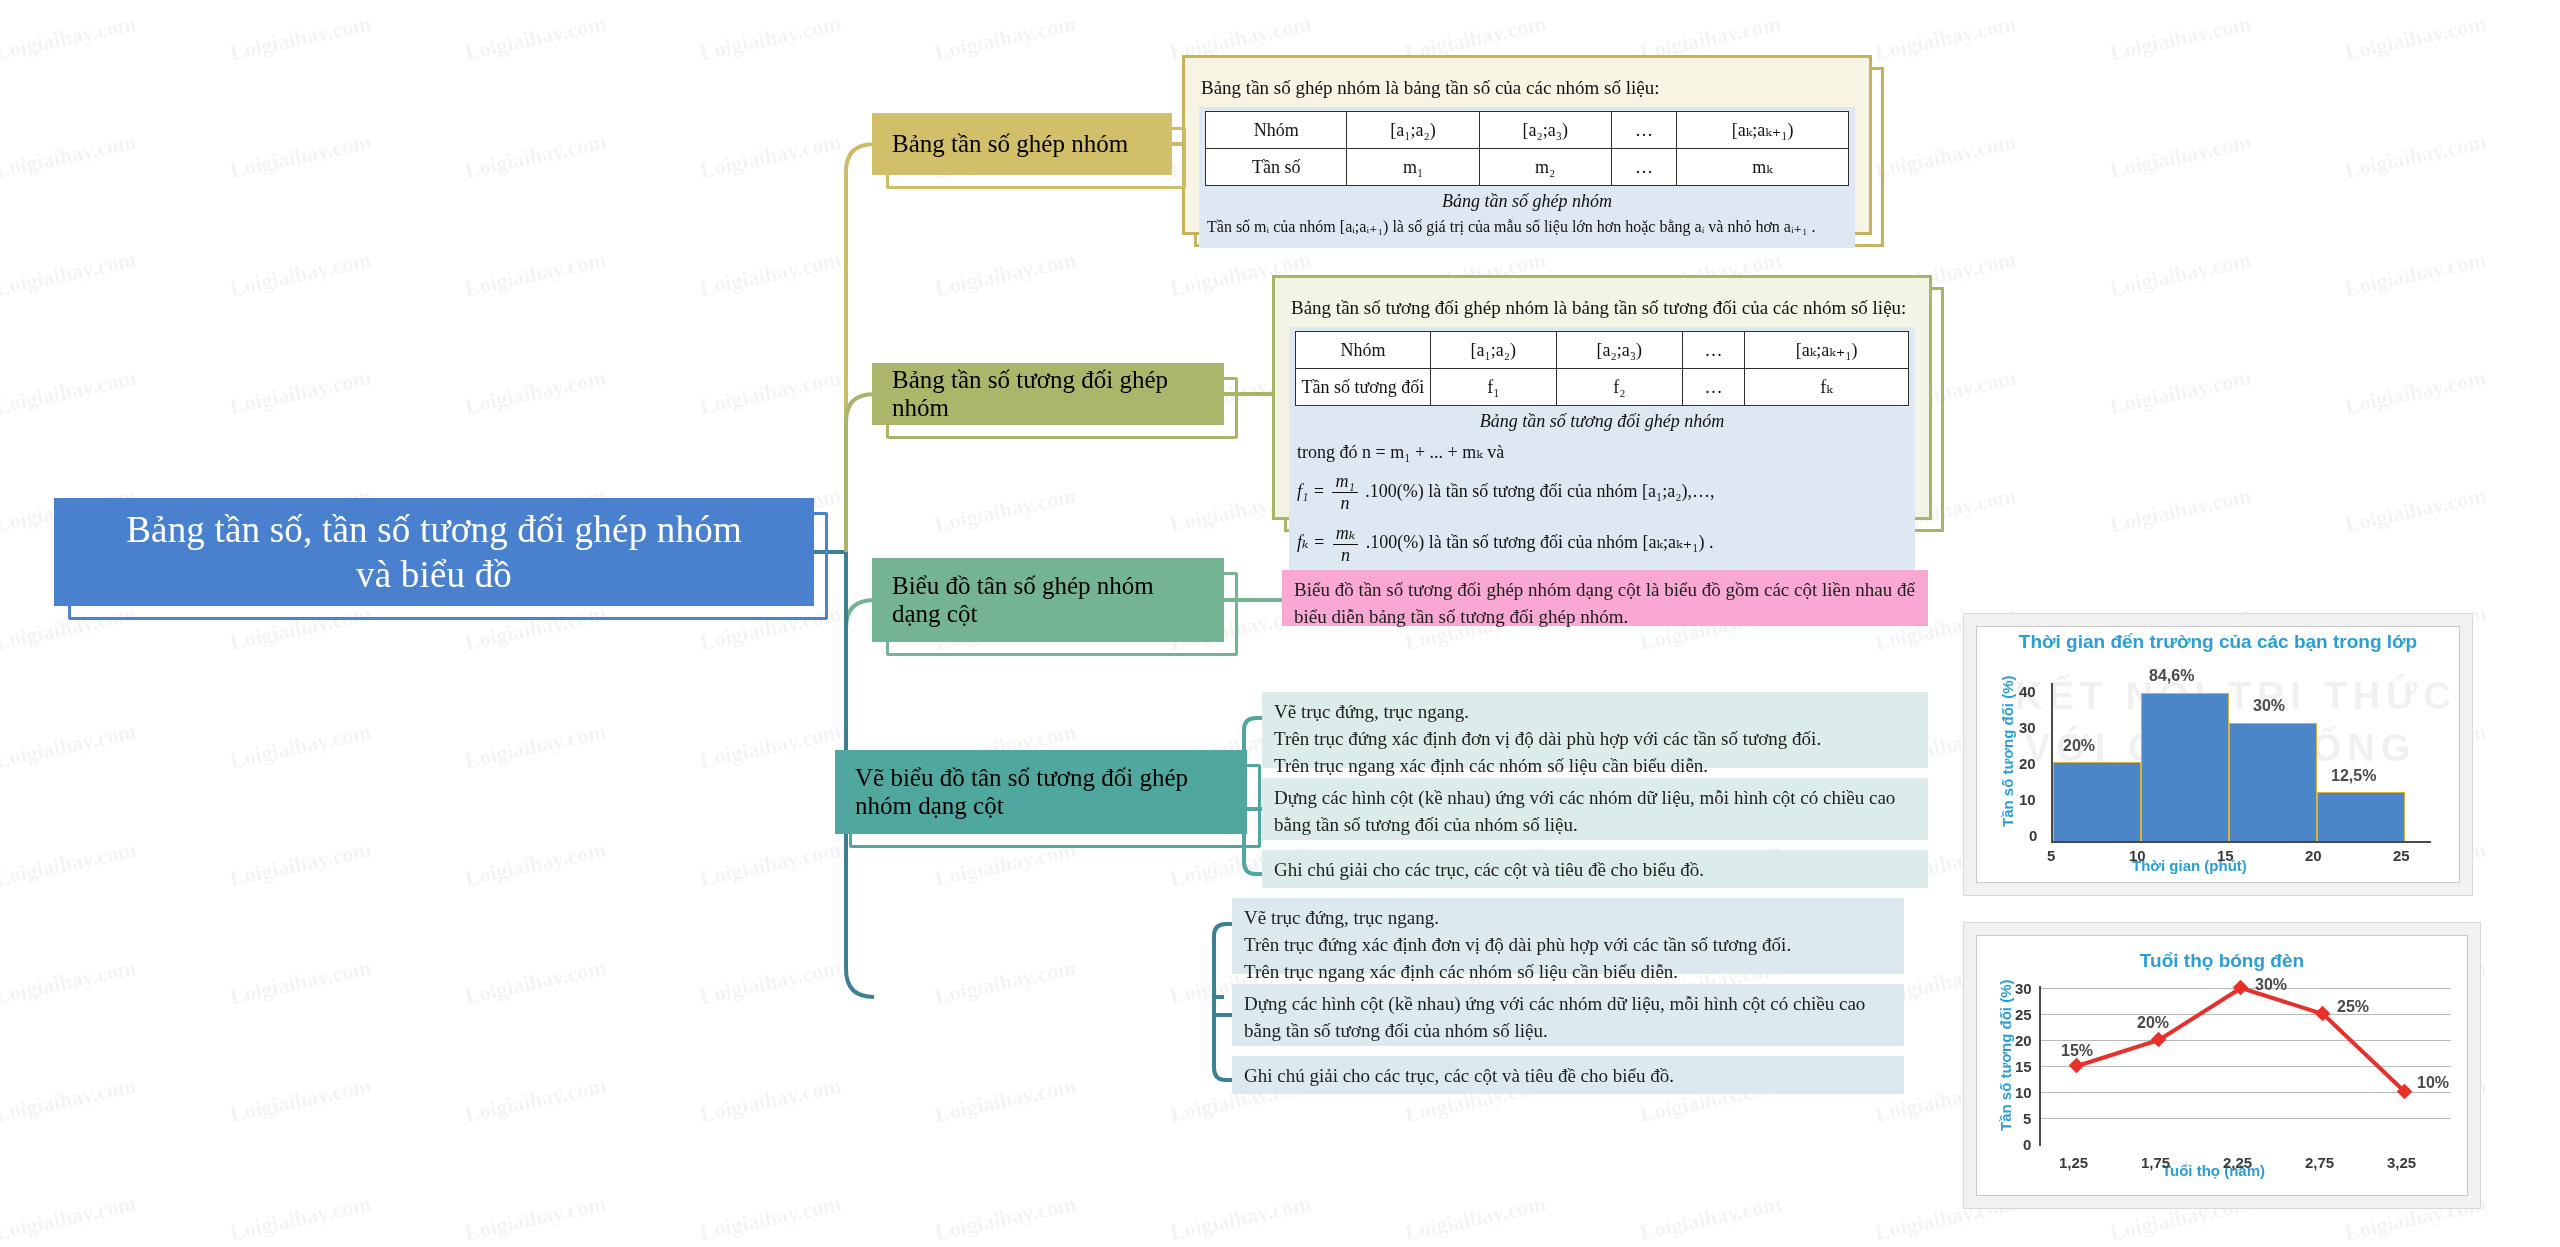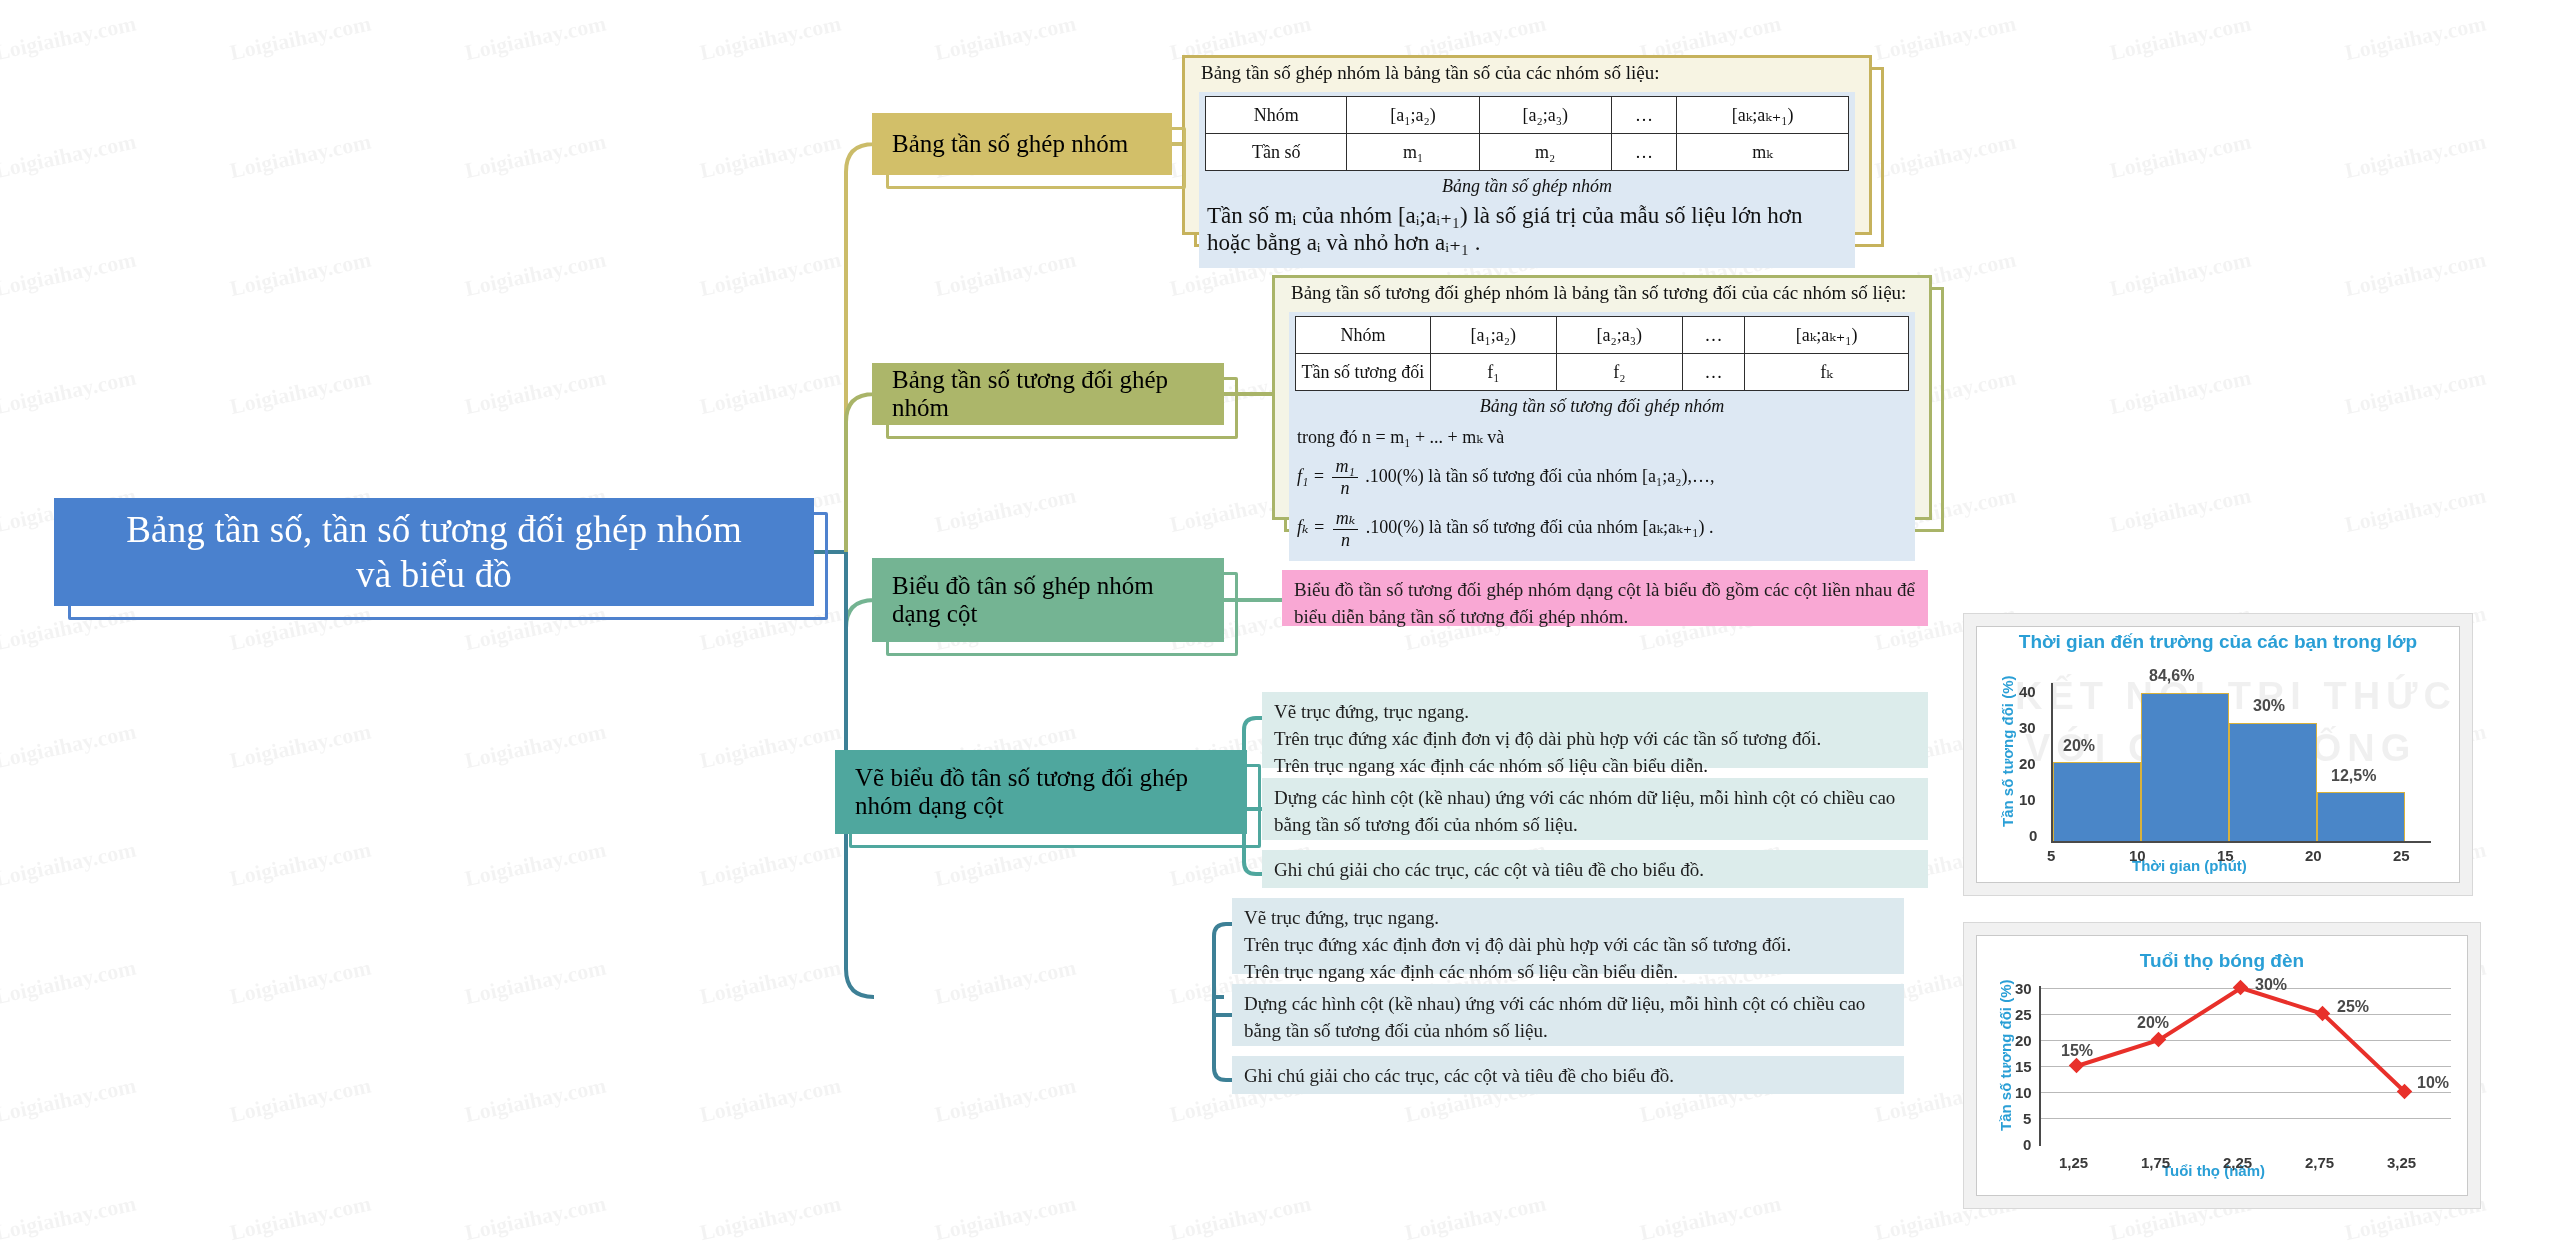--- a/index.html
+++ b/index.html
@@ -55,41 +55,41 @@
   #b4-under{ border-color:#4fa79e; } #b4-face{ background:#4fa79e; }
   #b5-wrap { left:872px; top:955px;  width:352px; height:84px; }
   #b5-under{ border-color:#3d7f95; } #b5-face{ background:#3d8096; color:#fff; }
   #b5-face .t { color:#fff; }
 
   
   .panel { position:absolute; z-index:4; }
   .panel-under { position:absolute; left:12px; top:12px; width:100%; height:100%;
                  border:3px solid; }
   .panel-face  { position:relative; width:100%; height:100%;
-                 border:3px solid; padding:2px 14px; }
+                 border:3px solid; padding:17px 14px; }
 
   #p1 { left:1182px; top:55px; width:690px; height:180px; }
   #p1 .panel-under{ border-color:#c6b25c; }
   #p1 .panel-face { border-color:#c6b25c; background:#f7f4e3; }
 
   #p2 { left:1272px; top:275px; width:660px; height:245px; }
   #p2 .panel-under{ border-color:#a9b468; }
   #p2 .panel-face { border-color:#a9b468; background:#f4f4e6; }
 
   .panel-title { font-size:19px; color:#101010; margin:2px 0 8px 2px; }
 
   
   .tblbox { background:#dde8f3; padding:4px 6px 8px 6px; }
   table.mini { border-collapse:collapse; width:100%; background:#fff; }
   table.mini td { border:1.6px solid #2e2e2e; text-align:center;
                   font-size:18px; padding:7px 4px; color:#111; }
   table.mini td.lbl { width:22%; }
   .tbl-cap { text-align:center; font-style:italic; font-size:18px;
              color:#111; padding:5px 0 3px; }
-  .tbl-note { font-size:23px; color:#111; padding:2px 2px 4px; }
+  .tbl-note { font-size:16px; color:#111; padding:2px 2px 4px; }
   .formula-line { font-size:18px; color:#111; padding:6px 2px 2px 2px; }
   .frac { display:inline-block; text-align:center; vertical-align:middle;
           font-style:italic; margin:0 3px; }
   .frac .num { display:block; border-bottom:1.4px solid #111; padding:0 3px; }
   .frac .den { display:block; padding:0 3px; }
   i.v { font-style:italic; }
 
   
   .note {
     position:absolute; z-index:4;

